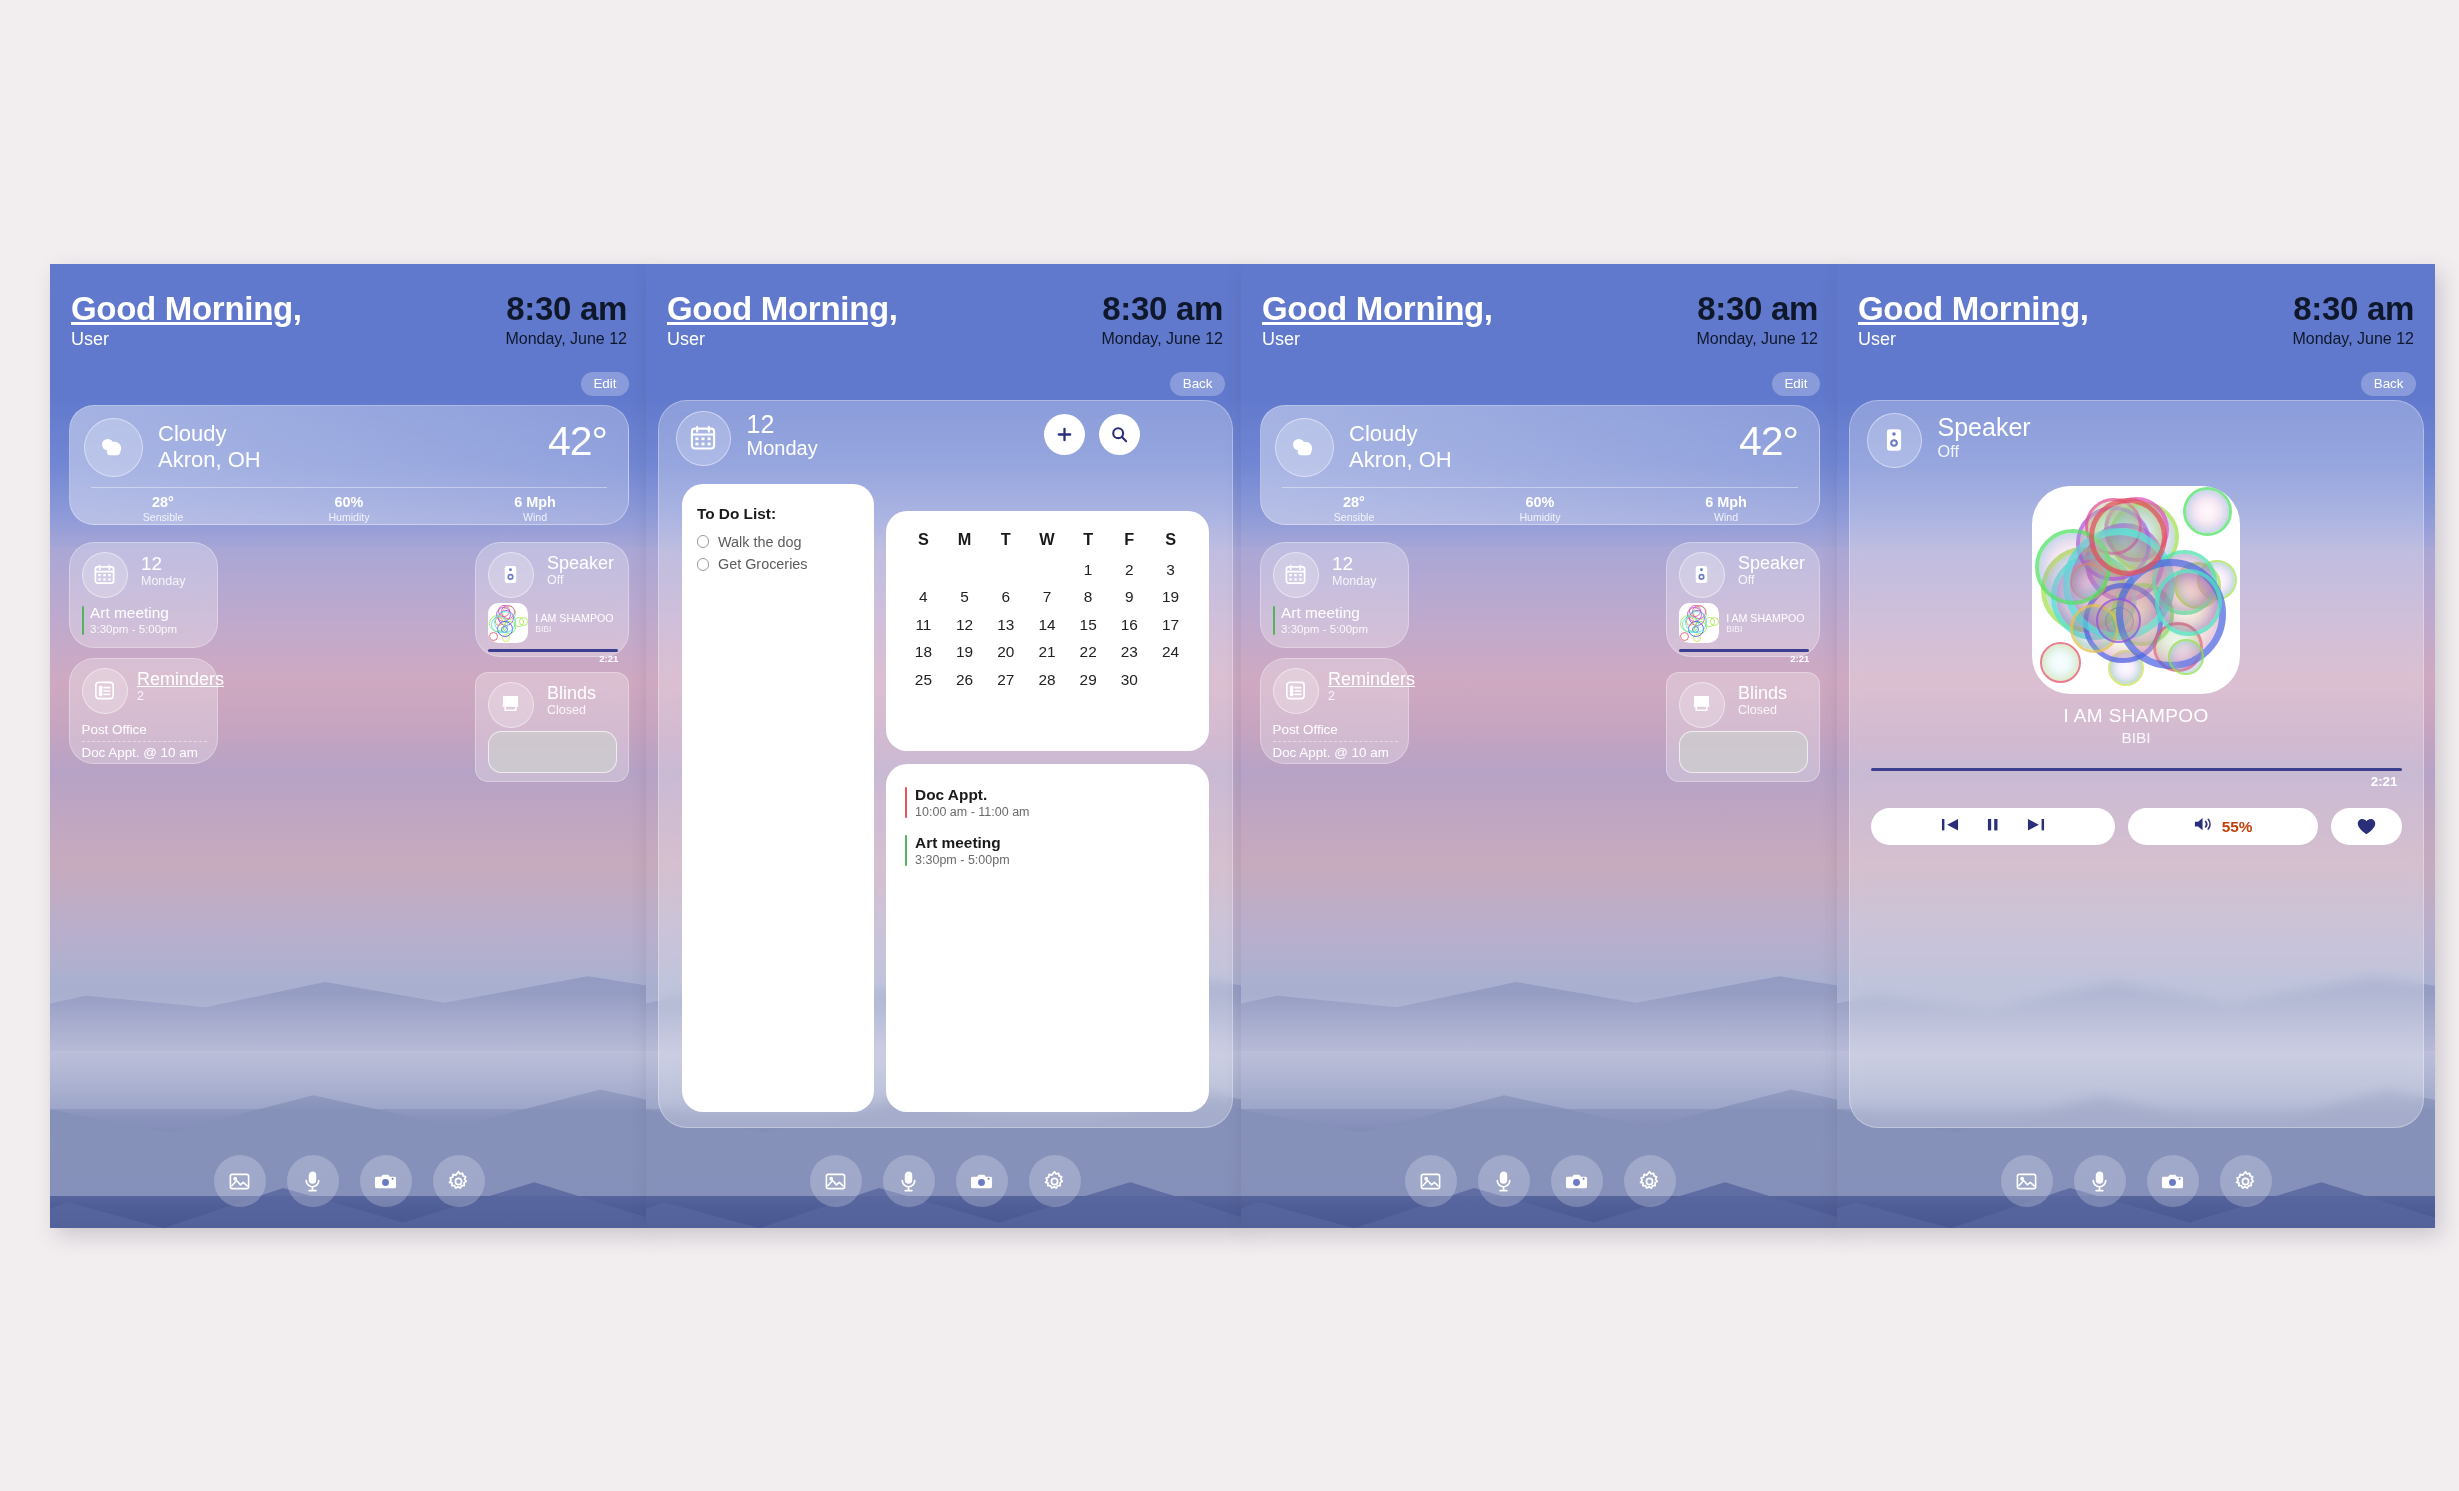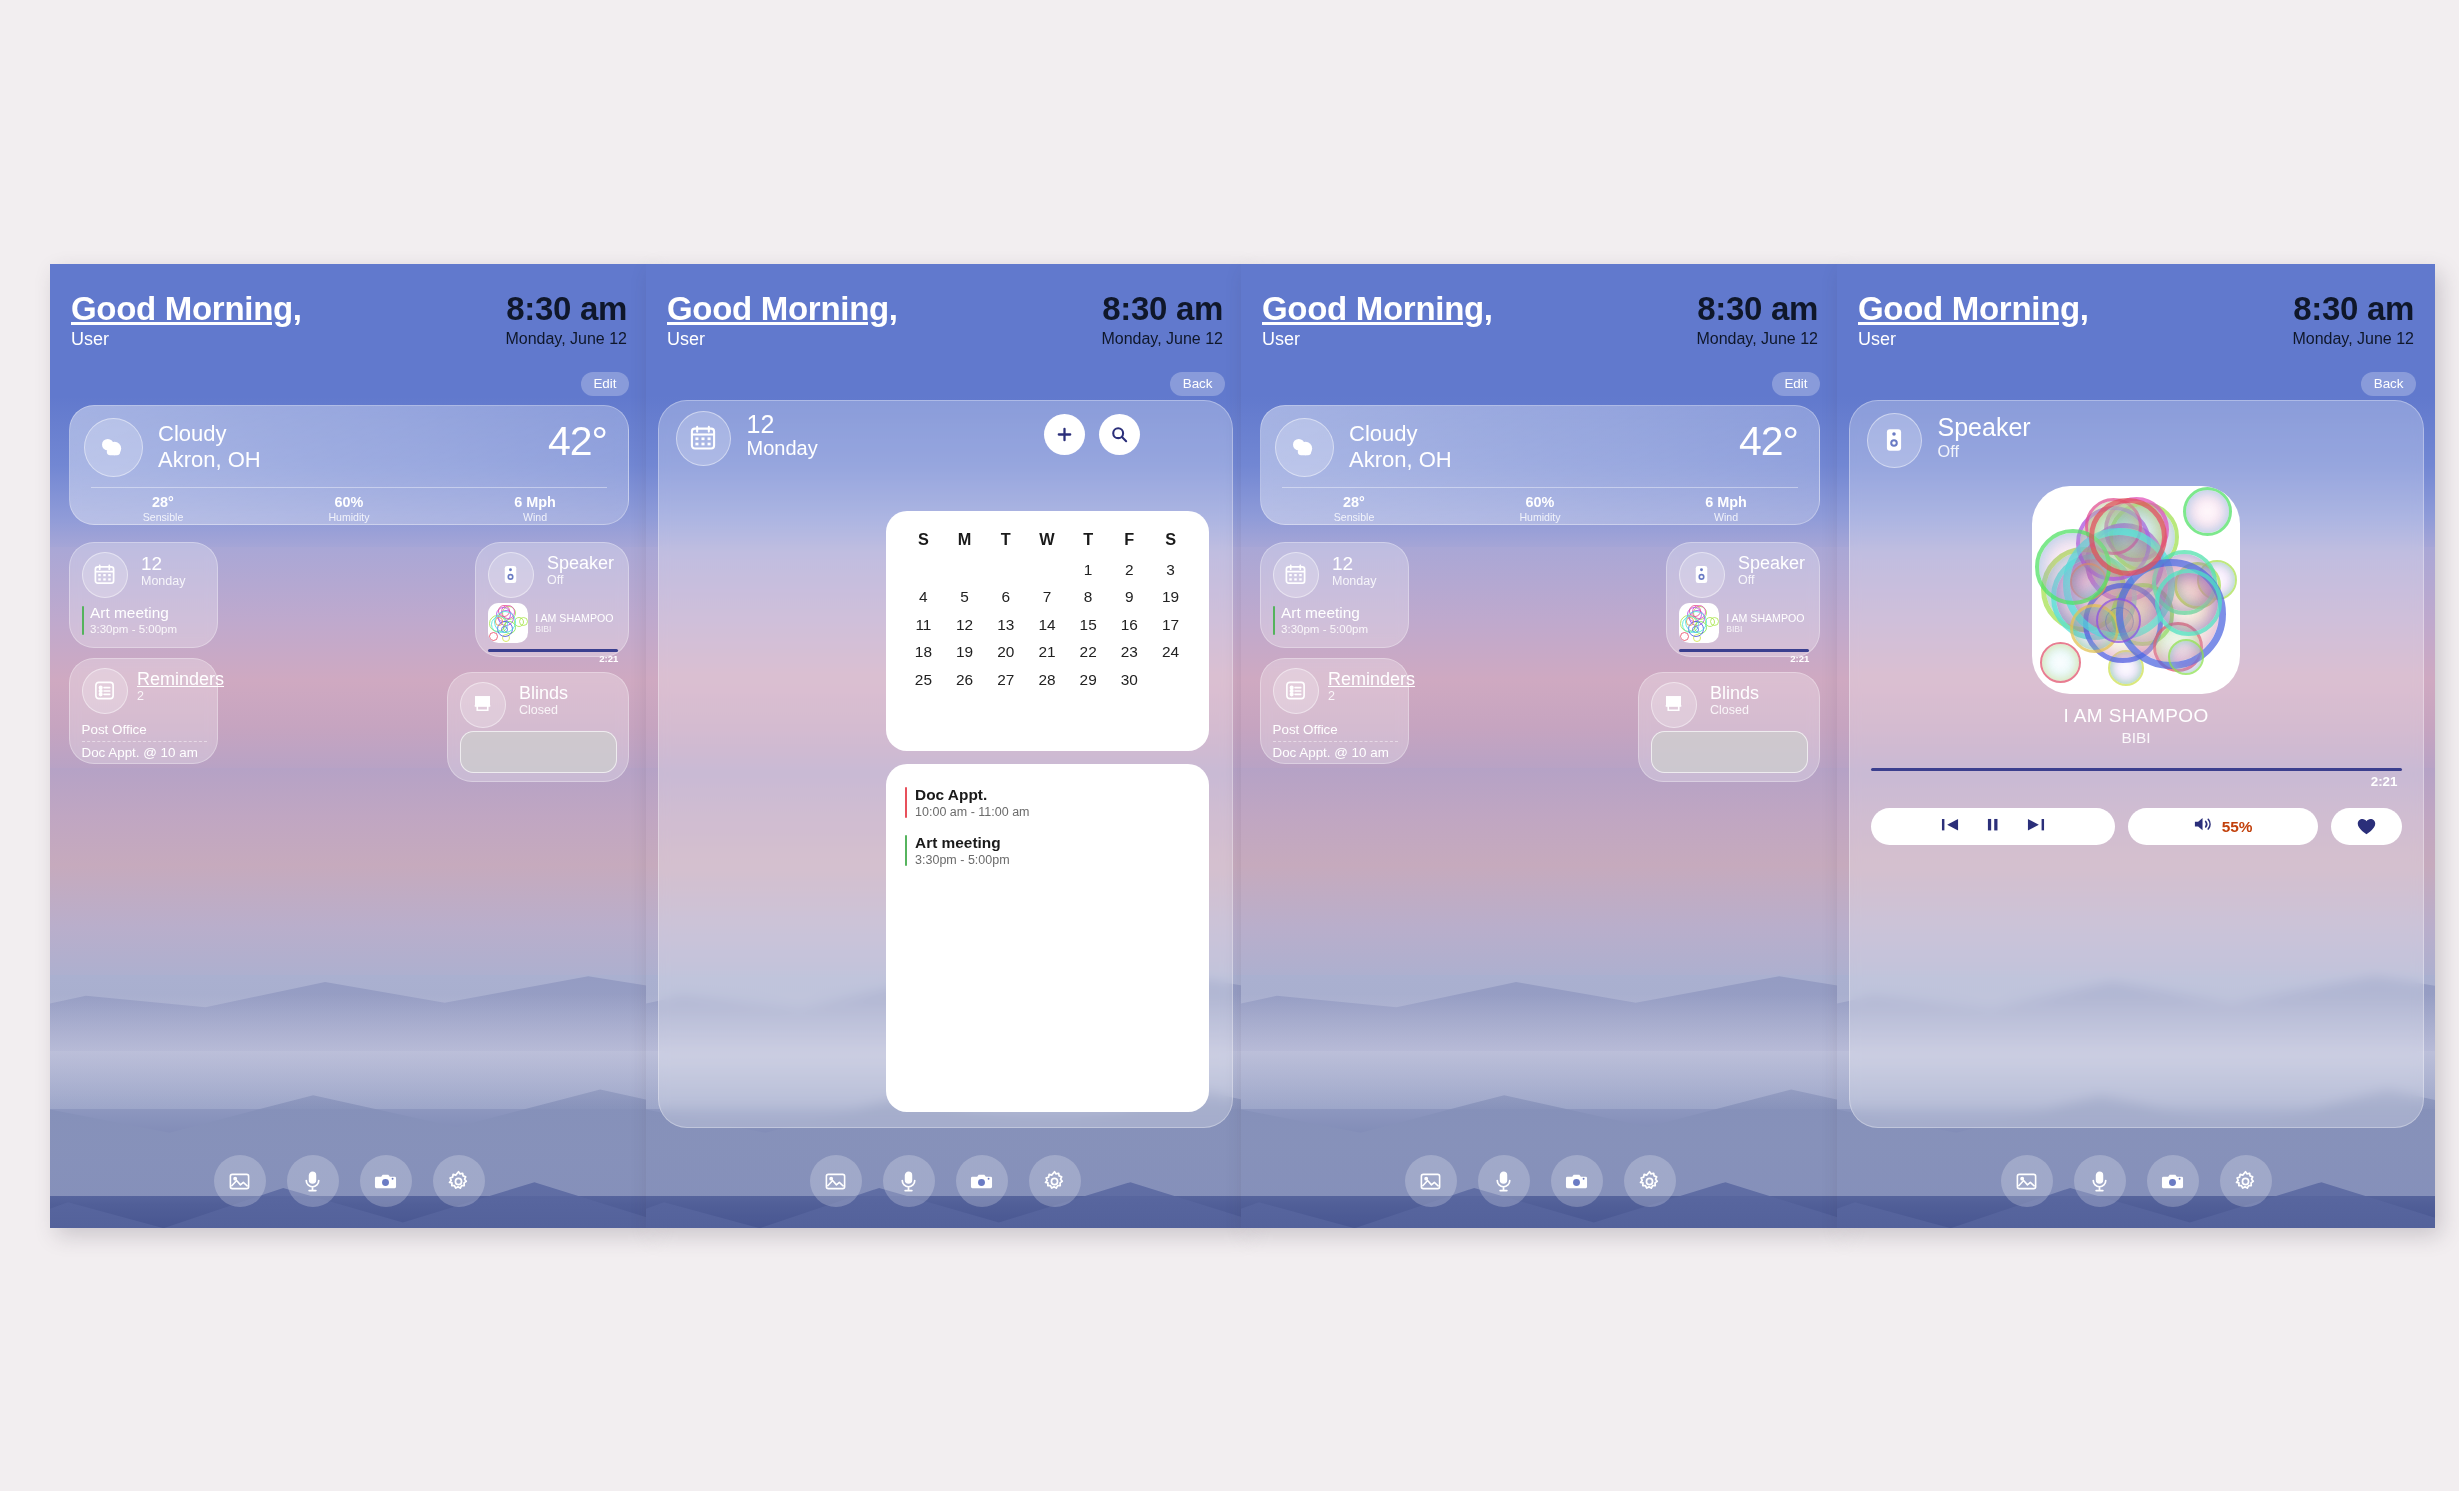--- a/index.html
+++ b/index.html
@@ -133,21 +133,21 @@
   .spk .whead .t .n{font-size:18px;}
   .np{position:absolute; left:11.5px; right:9.6px; top:60px; display:flex; align-items:center; gap:7.7px;}
   .art{width:40px; height:40px; border-radius:10.6px; background:#fff; flex:none; overflow:hidden; position:relative;}
   .np .ti{color:#fff; overflow:hidden;}
   .np .ti .tt{font-size:10.6px; font-weight:500; white-space:nowrap;}
   .np .ti .ar{font-size:8.6px; opacity:.8;}
   .bar{position:absolute; left:11.5px; right:9.6px; top:106px; height:2.9px; background:#3a3f8f; border-radius:1.9px;}
   .bar-t{position:absolute; right:9.6px; top:110px; color:#fff; font-size:9.6px; font-weight:600;}
 
   
-  .bl{right:19px; top:408px; width:182px; height:110px;}
+  .bl{right:19px; top:408px; width:154px; height:110px;border-radius:13px;}
   .bl-box{position:absolute; left:11.5px; right:11.5px; top:58px; height:42px; border-radius:13.4px;
           background:rgba(205,205,205,.72); border:1px solid rgba(255,255,255,.65);}
 
   
   .dock{position:absolute; left:0; right:0; bottom:21px; display:flex; justify-content:center; gap:21px;}
   .dock .d{
     width:52px; height:52px; border-radius:50%;
     background:rgba(255,255,255,.22);
     display:flex; align-items:center; justify-content:center;
   }
@@ -474,20 +474,31 @@
           </div>
           <div class="b">
             <svg width="19" height="19" viewBox="0 0 20 20" fill="none" stroke="#2b2f7a" stroke-width="2.2" stroke-linecap="round">
                 <circle cx="8.6" cy="8.6" r="5.2"></circle>
                 <path d="M12.6 12.6L17 17"></path>
               </svg>
           </div>
         </div>
       </div>
 
+      <div class="todo">
+        <h4>To Do List:</h4>
+        <div class="row">
+          <span class="cb"></span>
+          <span class="lb">Walk the dog</span>
+        </div>
+        <div class="row">
+          <span class="cb"></span>
+          <span class="lb">Get Groceries</span>
+        </div>
+      </div>
 
       <div class="grid">
         <table>
           <thead>
               <tr id="cal-head">
                 <th>S</th>
                 <th>M</th>
                 <th>T</th>
                 <th>W</th>
                 <th>T</th>

